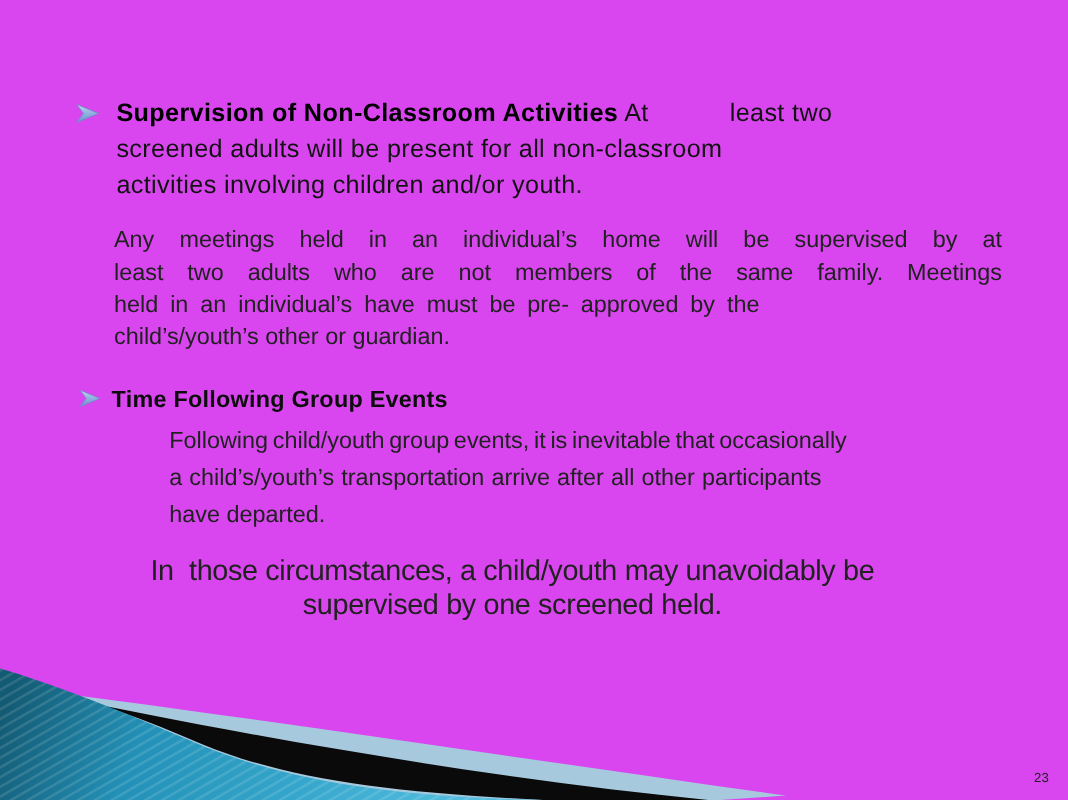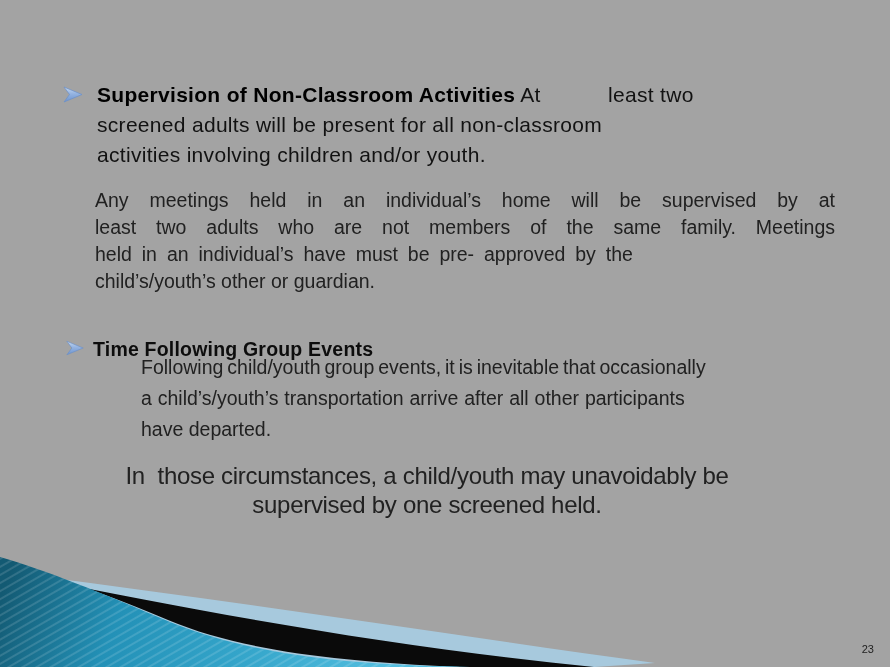--- a/index.html
+++ b/index.html
@@ -3,21 +3,21 @@
 <meta charset="utf-8">
 <style>
   * { margin: 0; padding: 0; box-sizing: border-box; }
   html, body { background: #ffffff; }
   body { font-family: "Liberation Sans", sans-serif; }
 
   .slide {
     position: relative;
     width: 890px;
     height: 667px;
-    background: #a3a3a3;
+    background: #d946ef;
     overflow: hidden;
   }
 
   
   .bullet-row { position: absolute; display: flex; align-items: flex-start; }
   .bullet-row .bullet-icon { flex: 0 0 auto; display: inline-block; }
 
   .b1 { left: 63px; top: 80px; width: 790px; }
   .b1 .bullet-icon { margin-top: 6px; margin-right: 14px; }
   .heading-text {
@@ -30,21 +30,21 @@
   .heading-line .bold { font-weight: bold; color: #000; }
 
   
   .para { position: absolute; color: #212121; }
   .para .line { white-space: pre; }
 
   .p1 { left: 95px; top: 187px; width: 740px; font-size: 19.5px; line-height: 27px; }
   .p1 .just { white-space: normal; text-align: justify; text-align-last: justify; }
   .p1 .wide { word-spacing: 4.5px; }
 
-  .b2 { left: 66px; top: 321px; margin-top: 16px; }
+  .b2 { left: 66px; top: 321px; }
   .b2 .bullet-icon { margin-top: 3px; margin-right: 9px; }
   .h2-text { font-size: 19.5px; font-weight: bold; color: #0d0d0d; line-height: 24px; letter-spacing: 0.2px; }
 
   .p2 { left: 95px; top: 352px; width: 740px; font-size: 19.5px; line-height: 31px; margin-left: 46px; }
   .p2 .l0 { word-spacing: -1.5px; }
   .p2 .l1 { word-spacing: 0.5px; }
 
   .p3 { left: 77px; top: 462px; width: 700px; font-size: 24px; line-height: 28.5px; letter-spacing: -0.3px; text-align: center; }
 
   

